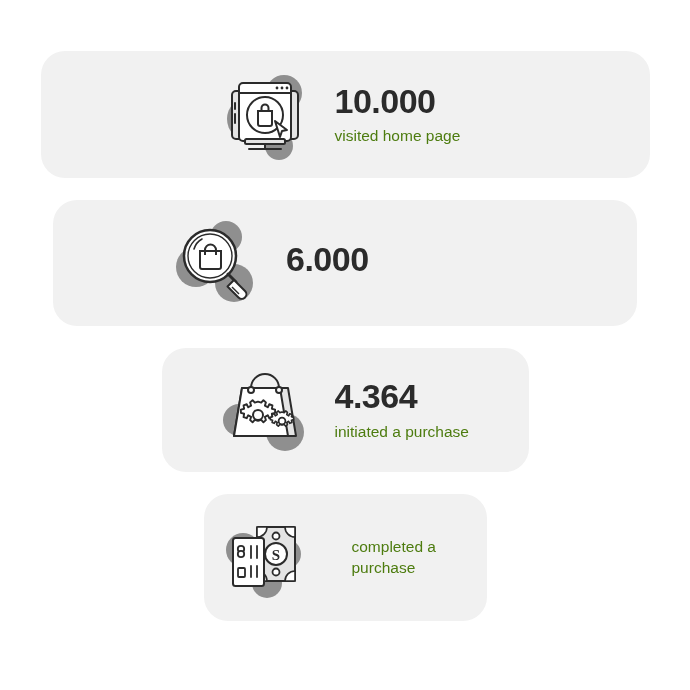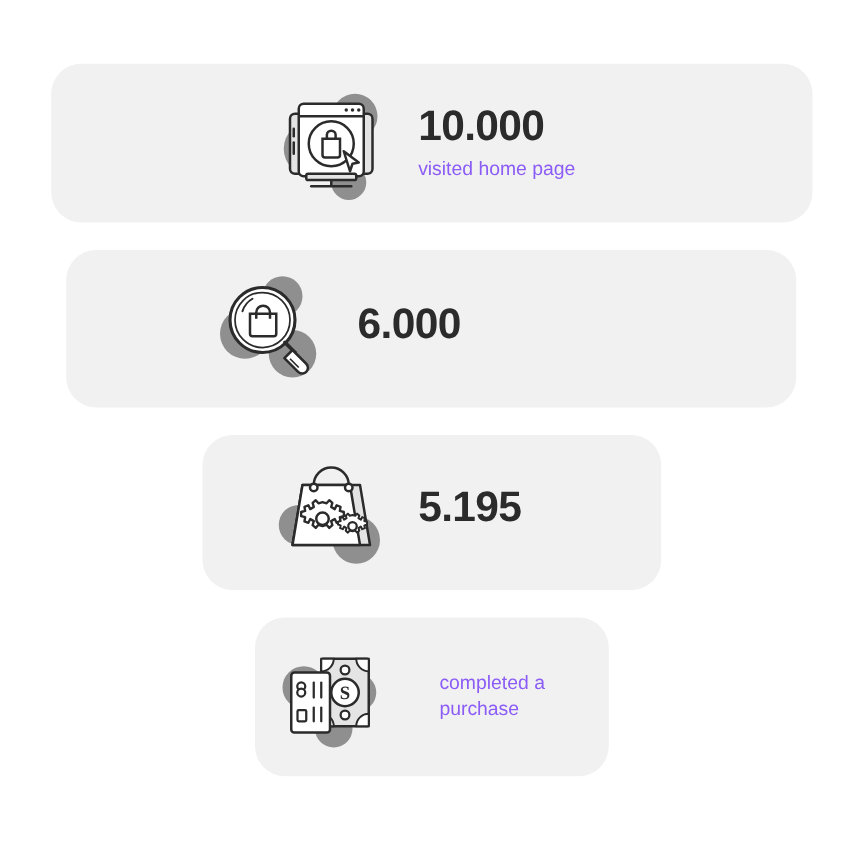--- a/index.html
+++ b/index.html
@@ -72,21 +72,21 @@
     font-weight: bold;
     color: #2b2b2b;
     letter-spacing: -0.5px;
     line-height: 1.08;
     margin-bottom: 7px;
     white-space: nowrap;
   }
   .metric-label {
     font-size: 15.5px;
     font-weight: normal;
-    color: #8b5cf6;
+    color: #4d7c0f;
     line-height: 1.3;
   }
   .row-4 .metric-label {
     max-width: 120px;
     margin-left: 18px;
   }
 </style>
 </head>
 <body>
 
@@ -156,21 +156,22 @@
           <path d="M0 -14 l3.4 1 2.3 -2.6 2.6 2.3 -1 3.4 3 1.8 1.6 -3.2 3.3 1.2 -0.6 3.5 3.4 0.9 0 3.5 -3.4 0.9 0.6 3.5 -3.3 1.2 -1.6 -3.2 -3 1.8 1 3.4 -2.6 2.3 -2.3 -2.6 -3.4 1 -3.4 -1 -2.3 2.6 -2.6 -2.3 1 -3.4 -3 -1.8 -1.6 3.2 -3.3 -1.2 0.6 -3.5 -3.4 -0.9 0 -3.5 3.4 -0.9 -0.6 -3.5 3.3 -1.2 1.6 3.2 3 -1.8 -1 -3.4 2.6 -2.3 2.3 2.6 z" fill="#ffffff" stroke="#2b2b2b" stroke-width="2" stroke-linejoin="round" transform="scale(0.95)"></path>
           <circle cx="0" cy="0" r="5" fill="#ffffff" stroke="#2b2b2b" stroke-width="2"></circle>
         </g>
         <g transform="translate(69,63)">
           <path d="M0 -10 l2.4 0.7 1.7 -1.9 1.9 1.7 -0.7 2.4 2.1 1.3 1.2 -2.3 2.4 0.9 -0.5 2.5 2.4 0.7 0 2.5 -2.4 0.7 0.5 2.5 -2.4 0.9 -1.2 -2.3 -2.1 1.3 0.7 2.4 -1.9 1.7 -1.7 -1.9 -2.4 0.7 -2.4 -0.7 -1.7 1.9 -1.9 -1.7 0.7 -2.4 -2.1 -1.3 -1.2 2.3 -2.4 -0.9 0.5 -2.5 -2.4 -0.7 0 -2.5 2.4 -0.7 -0.5 -2.5 2.4 -0.9 1.2 2.3 2.1 -1.3 -0.7 -2.4 1.9 -1.7 1.7 1.9 z" fill="#ffffff" stroke="#2b2b2b" stroke-width="1.8" stroke-linejoin="round" transform="scale(0.9)"></path>
           <circle cx="0" cy="0" r="3.4" fill="#ffffff" stroke="#2b2b2b" stroke-width="1.8"></circle>
         </g>
       </svg>
     </div>
     <div class="text-block">
-      <div class="metric-value">5.195</div>
+      <div class="metric-value">4.364</div>
+      <div class="metric-label">initiated a purchase</div>
     </div>
   </div>
 
   <div class="funnel-row row-4">
     <div class="icon-wrap">
       <svg viewBox="0 0 104 104" xmlns="http://www.w3.org/2000/svg">
         <circle cx="31" cy="44" r="17" fill="#8f8f8f"></circle>
         <circle cx="74" cy="48" r="15" fill="#8f8f8f"></circle>
         <circle cx="55" cy="77" r="15" fill="#8f8f8f"></circle>
         <rect x="45" y="21" width="38" height="54" rx="1.5" fill="#e4e4e4" stroke="#2b2b2b" stroke-width="2"></rect>

